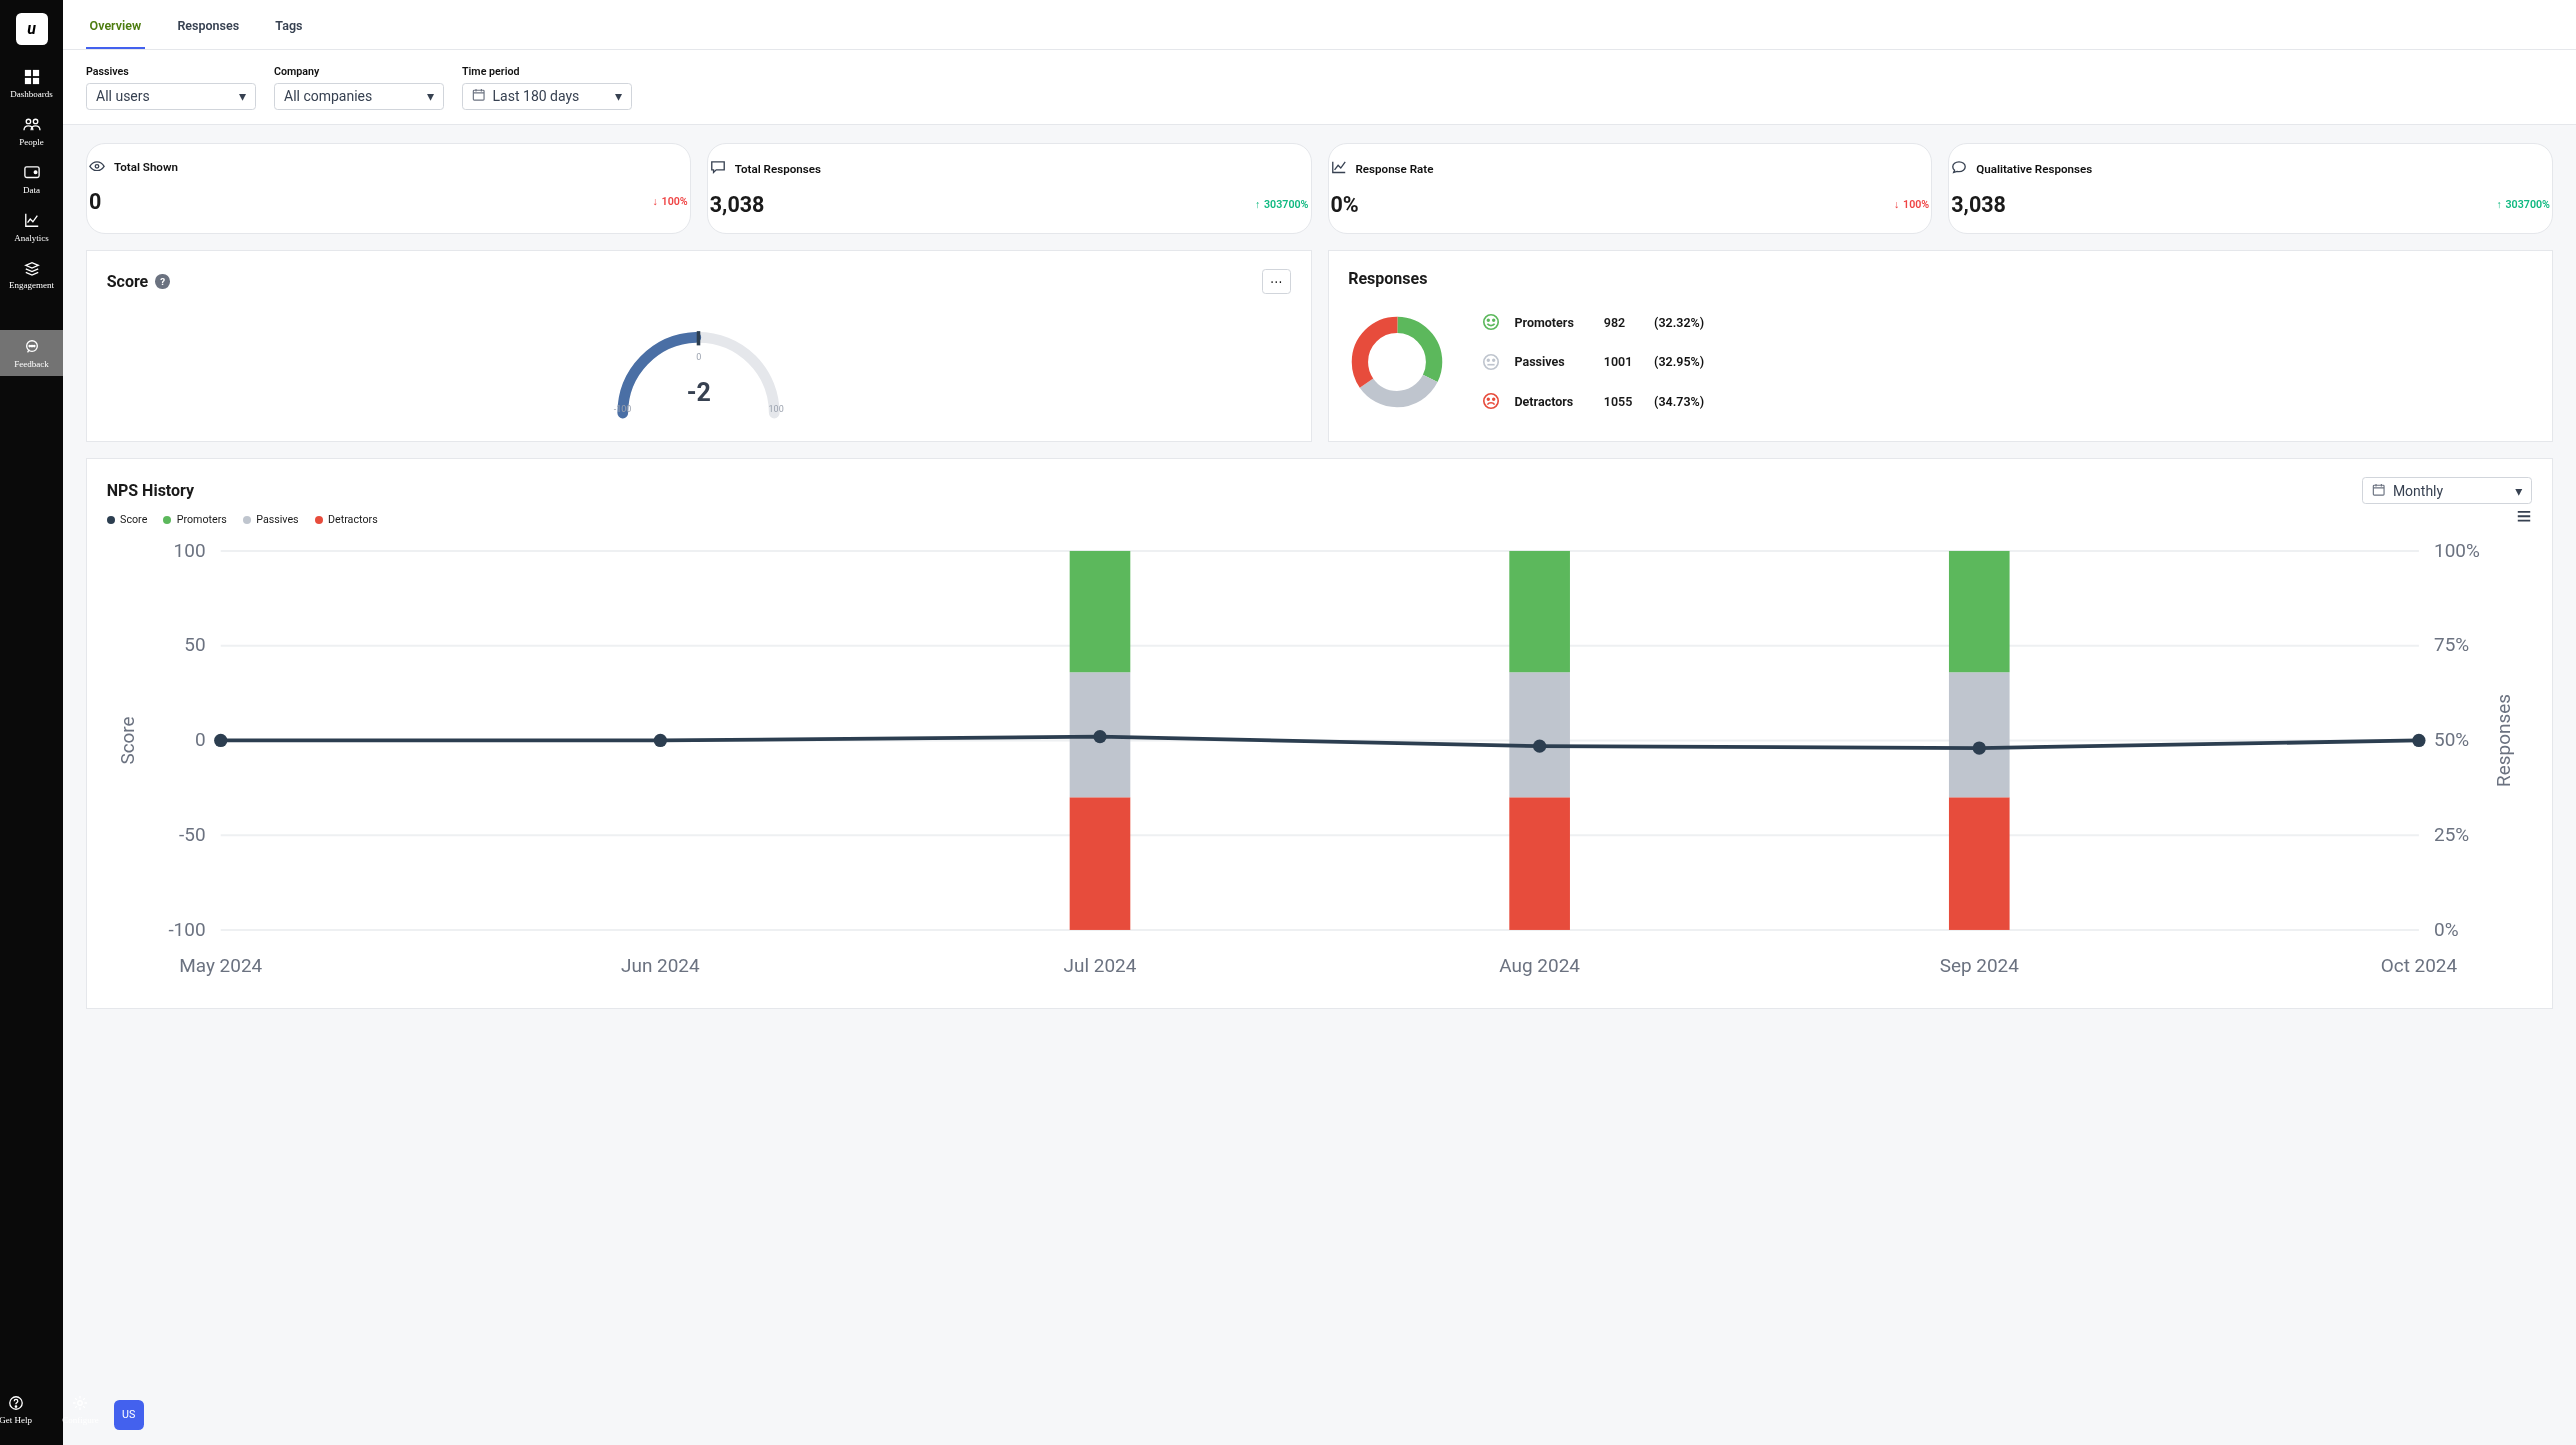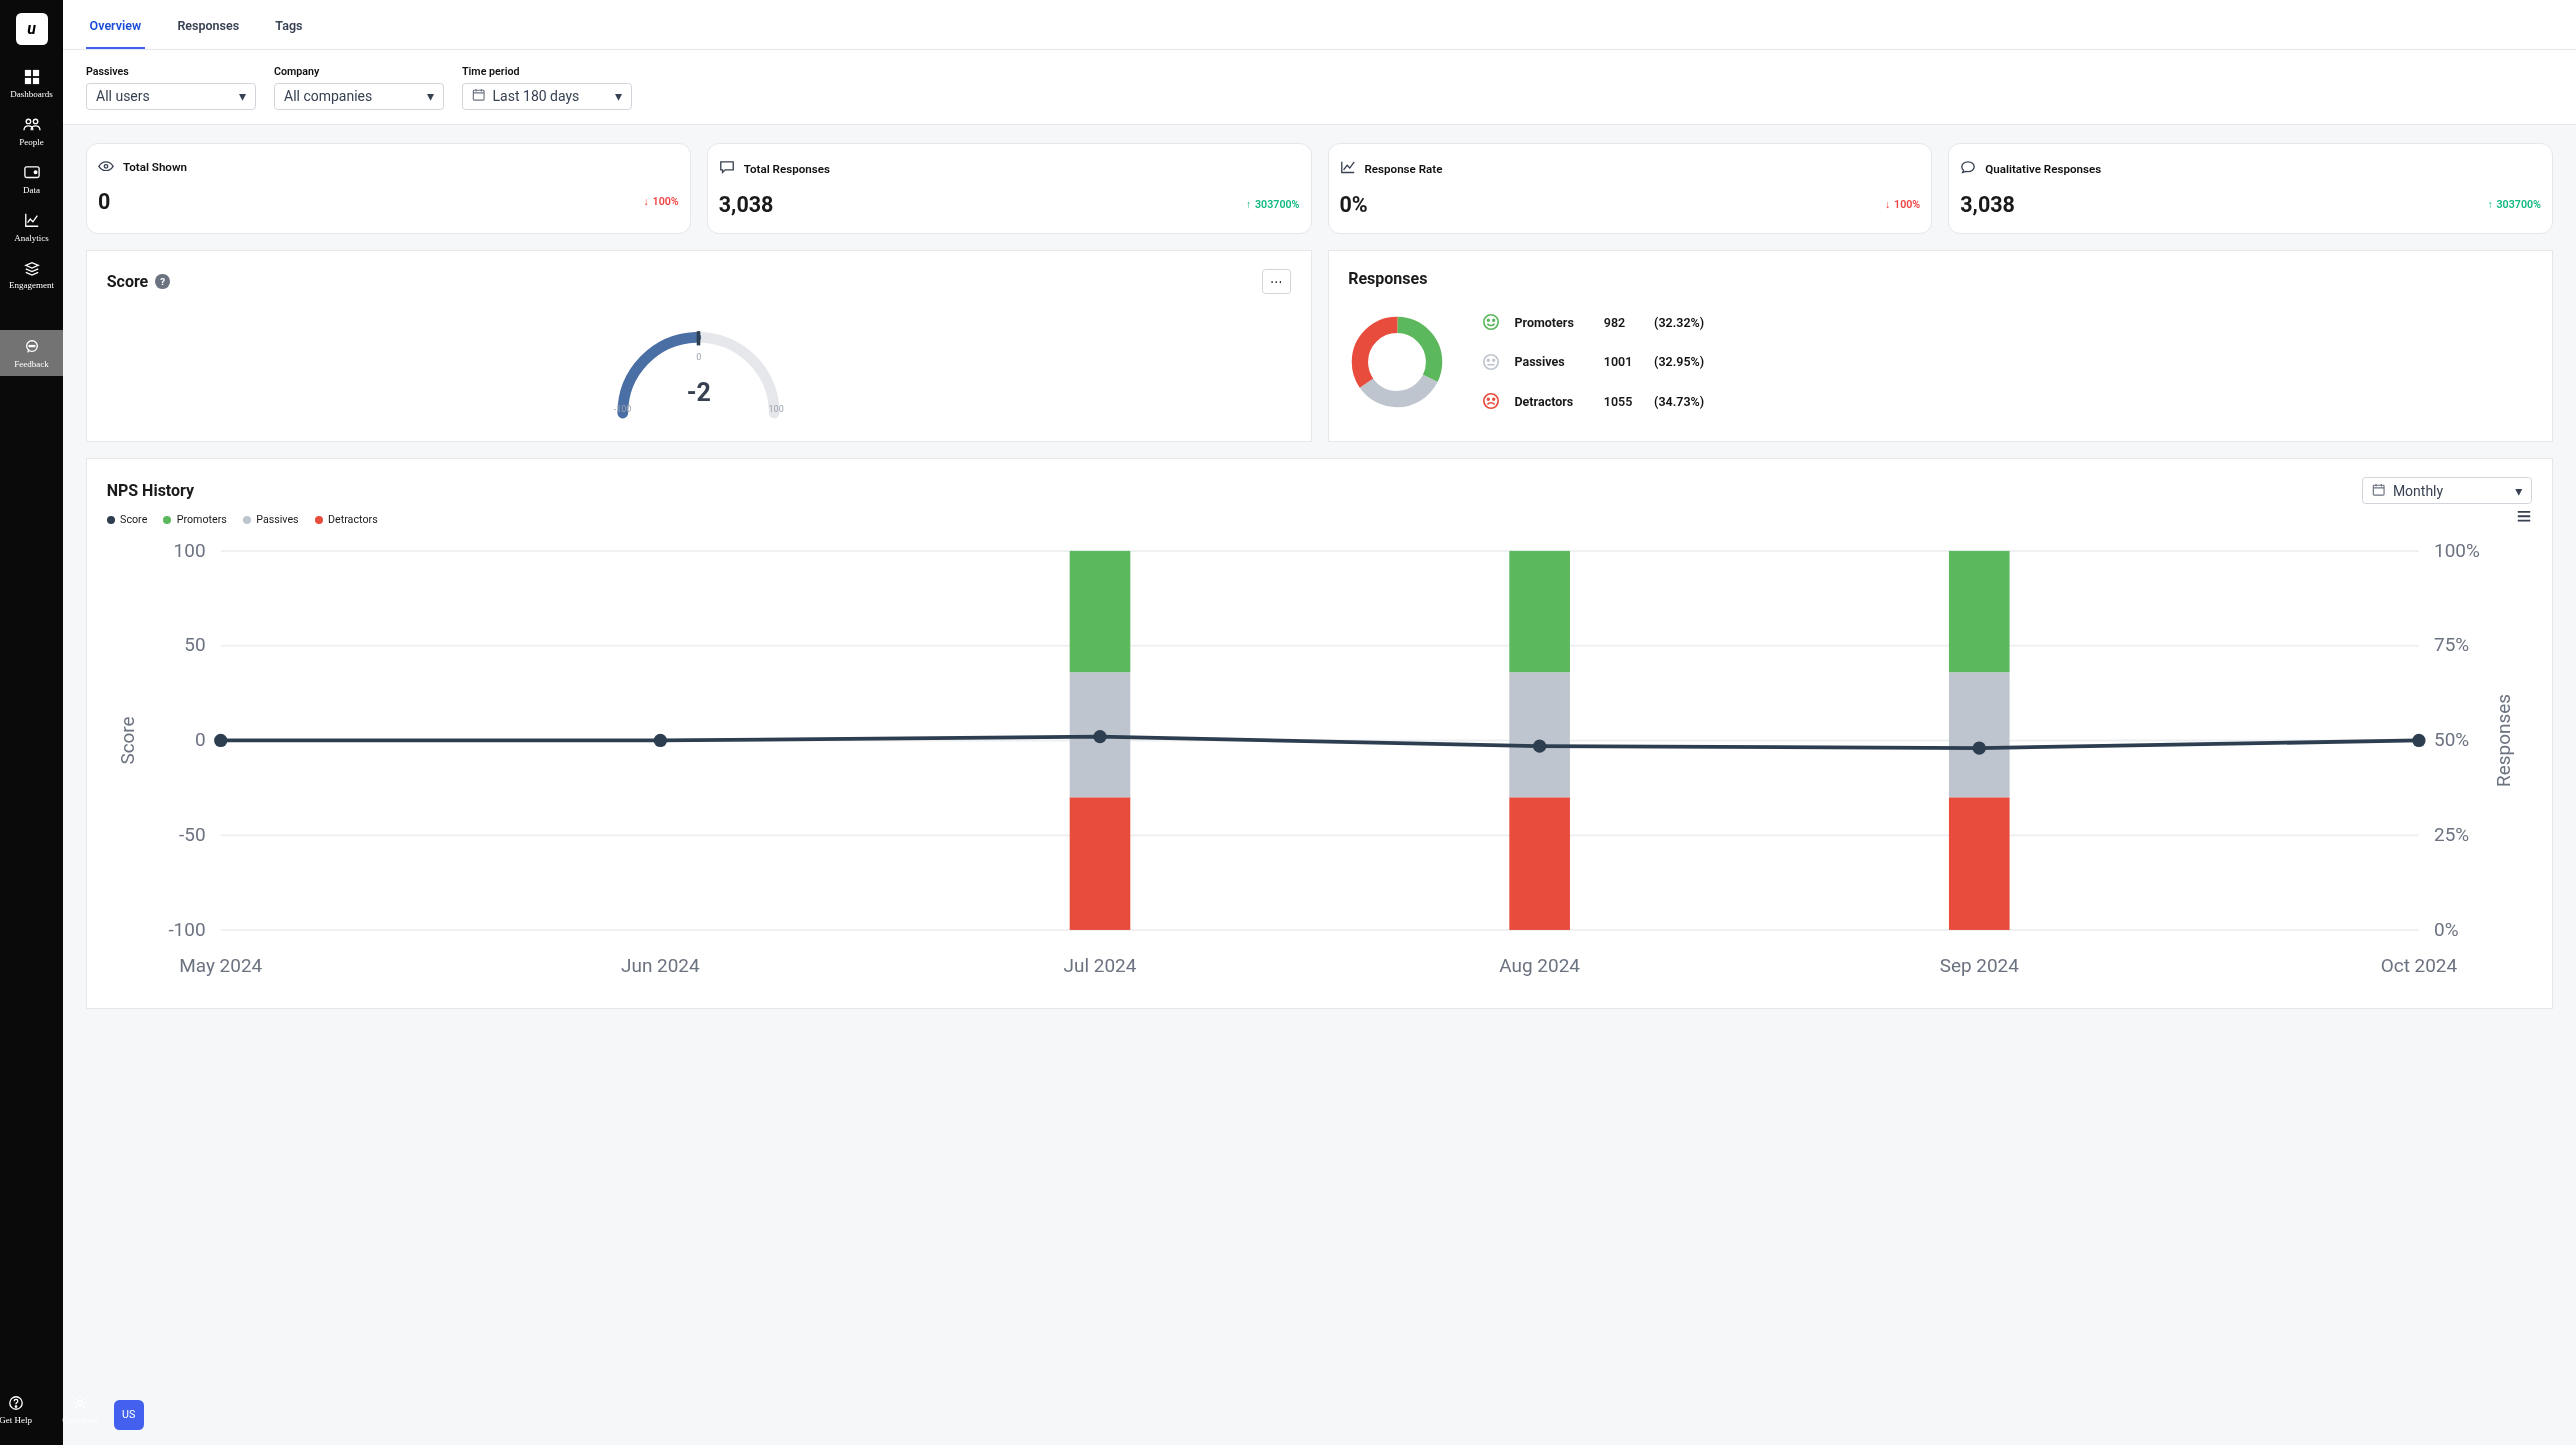--- a/index.html
+++ b/index.html
@@ -12,33 +12,33 @@
 .sidebar-item { width: 63px; padding: 7.2px 0; display: flex; flex-direction: column; align-items: center; gap: 3.6px; color: #fff; cursor: pointer; font-size: 9px; font-family: Liberation Serif, serif; }
 .sidebar-item.active { background: #737373; margin-top: 31px; }
 .sidebar-item .icon { width: 18px; height: 18px; display: flex; align-items: center; justify-content: center; }
 .sidebar-bottom { margin-top: auto; display: flex; flex-direction: row; align-items: center; gap: 1.8px; }
 .avatar { width: 30px; height: 30px; background: #4361ee; border-radius: 5.4px; color: #fff; display: flex; align-items: center; justify-content: center; font-weight: 400; font-size: 10.7px; margin-top: 10.7px; }
 
 
 .main { flex: 1; display: flex; flex-direction: column; overflow: auto; }
 .tabs { display: flex; gap: 29px; padding: 0 23px; background: #fff; border-bottom: 0.9px solid #e5e7eb; }
 .tab { padding: 18px 3.6px 14.3px; font-weight: 600; color: #374151; cursor: pointer; border-bottom: 2.7px solid transparent; }
-.tab.active { color: #1d4ed8; border-bottom-color: #4361ee; }
+.tab.active { color: #4d7c0f; border-bottom-color: #4361ee; }
 
 .filters { display: flex; gap: 18px; padding: 14.3px 23px; background: #fff; border-bottom: 0.9px solid #e5e7eb; }
 .filter { display: flex; flex-direction: column; gap: 5.4px; }
 .filter-label { font-size: 10.7px; font-weight: 600; color: #111; }
 .select { width: 170px; height: 27px; border: 0.9px solid #d1d5db; border-radius: 3.6px; background: #fff; display: flex; align-items: center; padding: 0 9px; gap: 7.2px; font-size: 14px; color: #374151; cursor: pointer; }
 .select .caret { margin-left: auto; }
 
 .content { padding: 18px 23px; display: flex; flex-direction: column; gap: 16px; }
 
 
 .kpi-row { display: grid; grid-template-columns: repeat(4, 1fr); gap: 16px; }
-.kpi { background: #fff; border: 0.9px solid #e5e7eb; border-radius: 12px; padding: 16px 11px; }
+.kpi { background: #fff; border: 0.9px solid #e5e7eb; border-radius: 19px; padding: 16px 2px; }
 .kpi-head { display: flex; align-items: center; gap: 9px; font-size: 11.6px; font-weight: 600; color: #111; margin-bottom: 14.3px; }
 .kpi-row2 { display: flex; align-items: center; justify-content: space-between; }
 .kpi-value { font-size: 21.5px; font-weight: 700; }
 .kpi-delta { font-size: 10.7px; font-weight: 600; display: flex; align-items: center; gap: 3.6px; }
 .up { color: #10b981; }
 .down { color: #ef4444; }
 
 
 .row2 { display: grid; grid-template-columns: 1fr 1fr; gap: 16px; }
 .panel { background: #fff; border: 0.9px solid #e5e7eb; border-radius: 0; padding: 18px 19.7px; }

